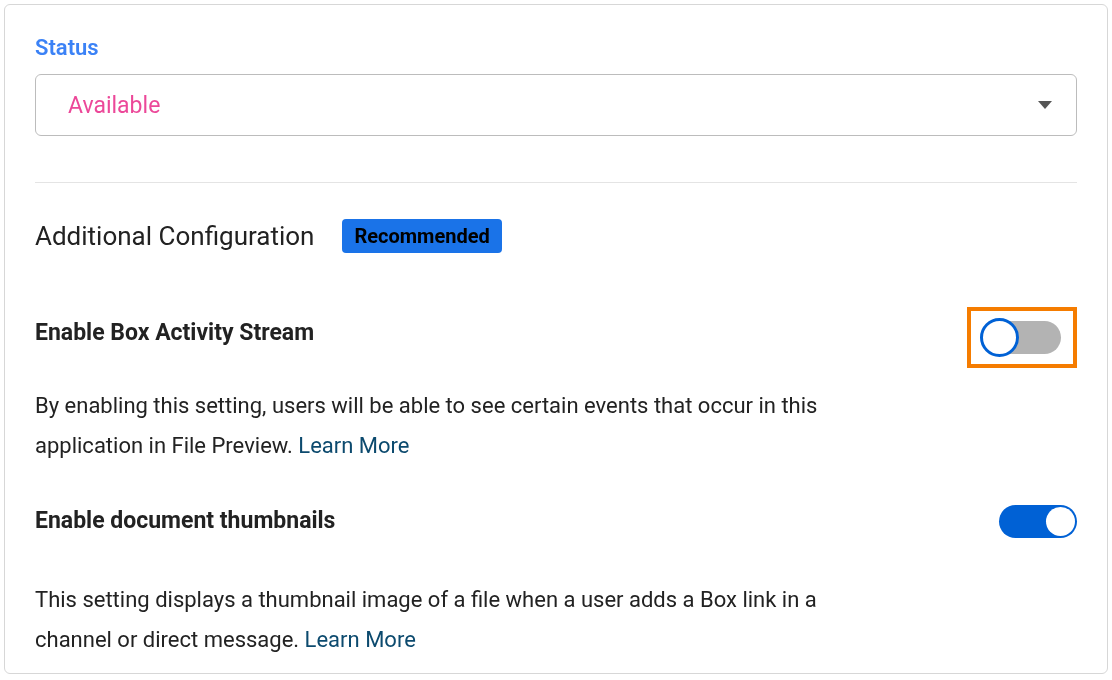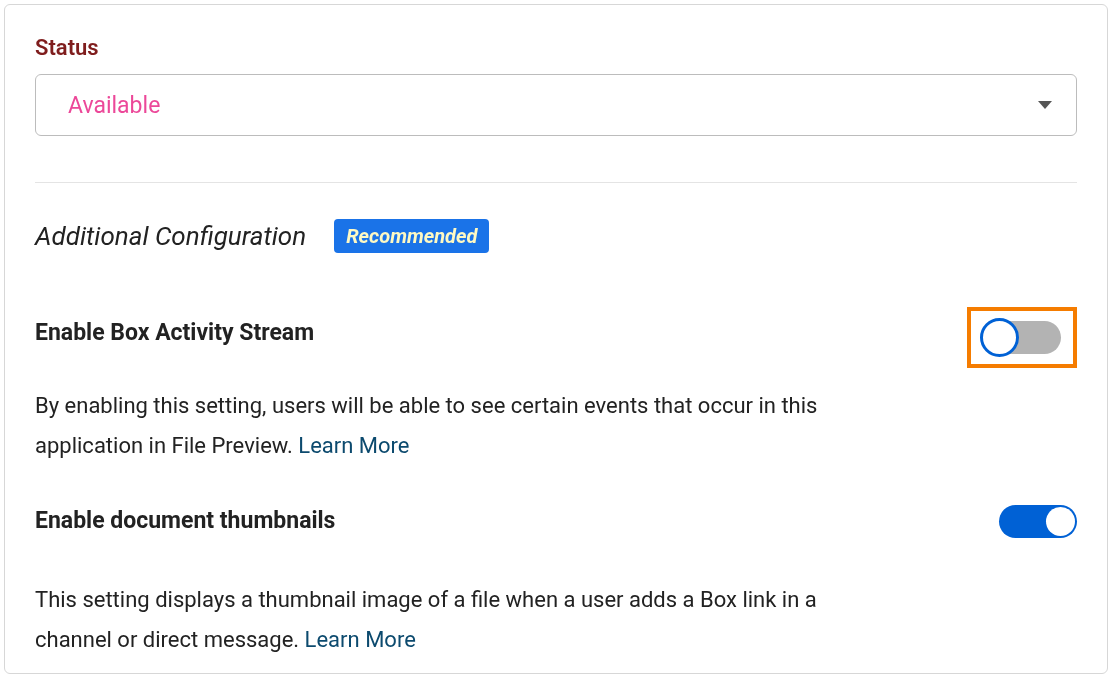--- a/index.html
+++ b/index.html
@@ -11,21 +11,21 @@
     }
     .panel {
       border: 1px solid #d7d7d7;
       border-radius: 6px;
       margin: 4px;
       padding: 30px 30px 20px 30px;
       height: 670px;
       overflow: hidden;
     }
     .status-label {
-      color: #7f1d1d;
+      color: #3b82f6;
       font-size: 22px;
       font-weight: 600;
       margin-bottom: 14px;
     }
     .dropdown {
       display: flex;
       align-items: center;
       justify-content: space-between;
       border: 1px solid #bcbcbc;
       border-radius: 6px;
@@ -47,30 +47,29 @@
       border: none;
       border-top: 1px solid #e4e4e4;
       margin-top: 46px;
       margin-bottom: 36px;
     }
     .section-header {
       display: flex;
       align-items: center;
       gap: 28px;
       margin-bottom: 66px;
-      font-style: italic;
     }
     .section-title {
       font-size: 26px;
       color: #222;
       font-weight: 400;
     }
     .badge {
       background: #1a73e8;
-      color: #fef9c3;
+      color: #000000;
       font-size: 20px;
       font-weight: 700;
       padding: 5px 12px;
       border-radius: 4px;
     }
     .setting-row {
       display: flex;
       justify-content: space-between;
       align-items: flex-start;
       margin-bottom: 18px;

